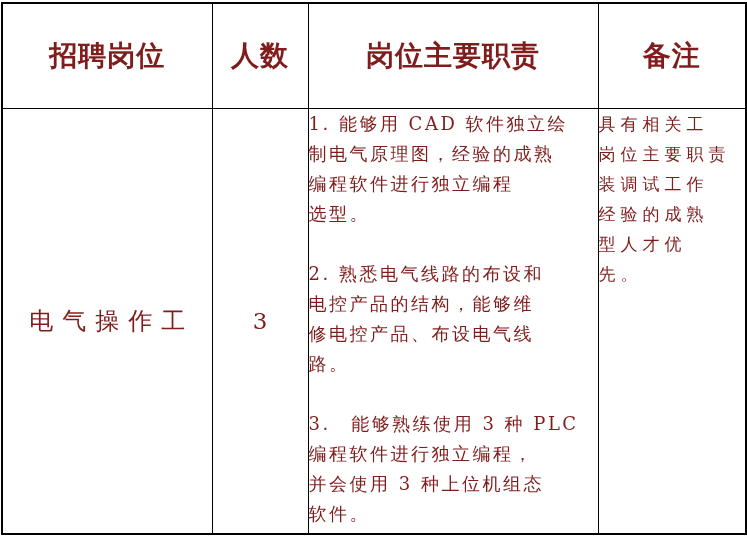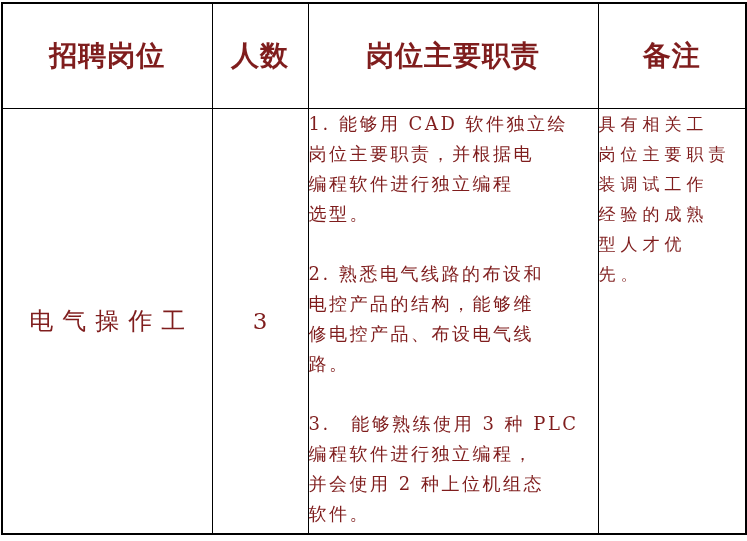--- a/index.html
+++ b/index.html
@@ -101,32 +101,32 @@
         <th>备注</th>
       </tr>
     </thead>
     <tbody>
       <tr class="brow">
         <td class="cell-pos">电气操作工</td>
         <td class="cell-count">3</td>
         <td class="cell-duties">
           <div>
               <div class="dline">1. 能够用 CAD 软件独立绘</div>
-              <div class="dline">岗位主要职责，并根据电</div>
+              <div class="dline">制电气原理图，经验的成熟</div>
               <div class="dline">编程软件进行独立编程</div>
               <div class="dline">选型。</div>
               <div class="dline"></div>
               <div class="dline">2. 熟悉电气线路的布设和</div>
               <div class="dline">电控产品的结构，能够维</div>
               <div class="dline">修电控产品、布设电气线</div>
               <div class="dline">路。</div>
               <div class="dline"></div>
               <div class="dline">3.　能够熟练使用 3 种 PLC</div>
               <div class="dline">编程软件进行独立编程，</div>
-              <div class="dline">并会使用 2 种上位机组态</div>
+              <div class="dline">并会使用 3 种上位机组态</div>
               <div class="dline">软件。</div>
             </div>
         </td>
         <td class="cell-remarks">
           <div>
               <div class="rline">具有相关工</div>
               <div class="rline">岗位主要职责</div>
               <div class="rline">装调试工作</div>
               <div class="rline">经验的成熟</div>
               <div class="rline">型人才优</div>

